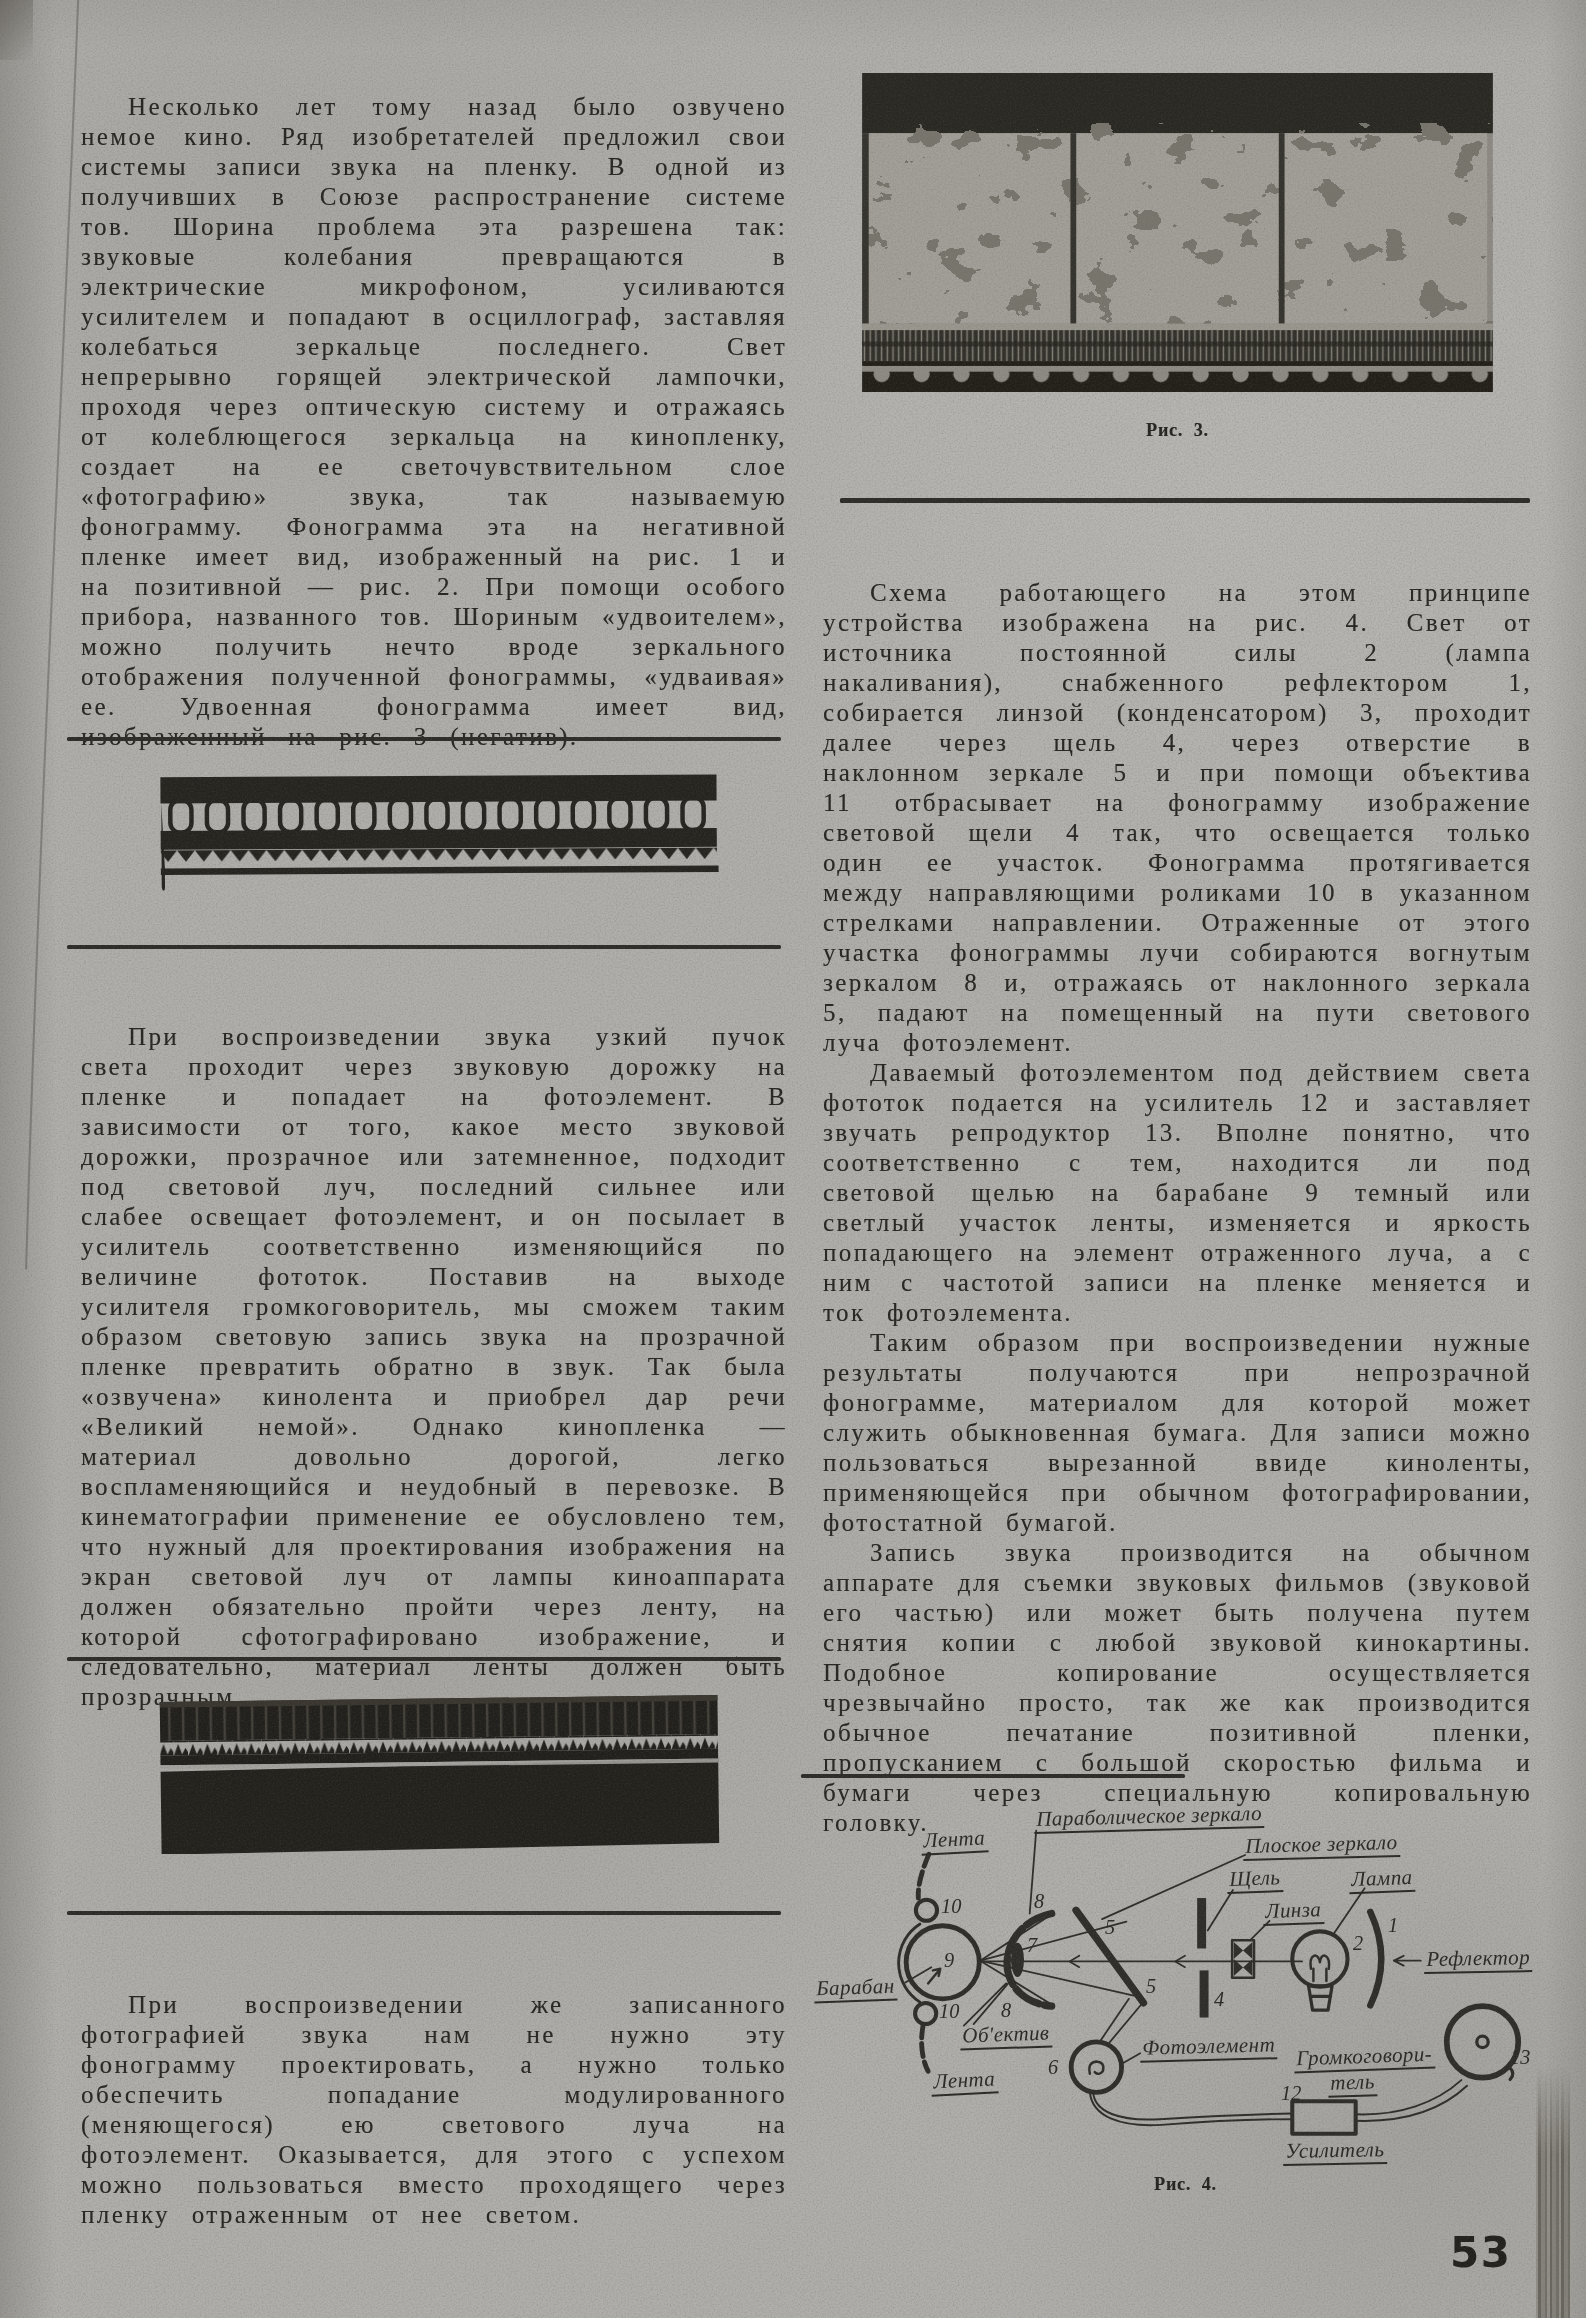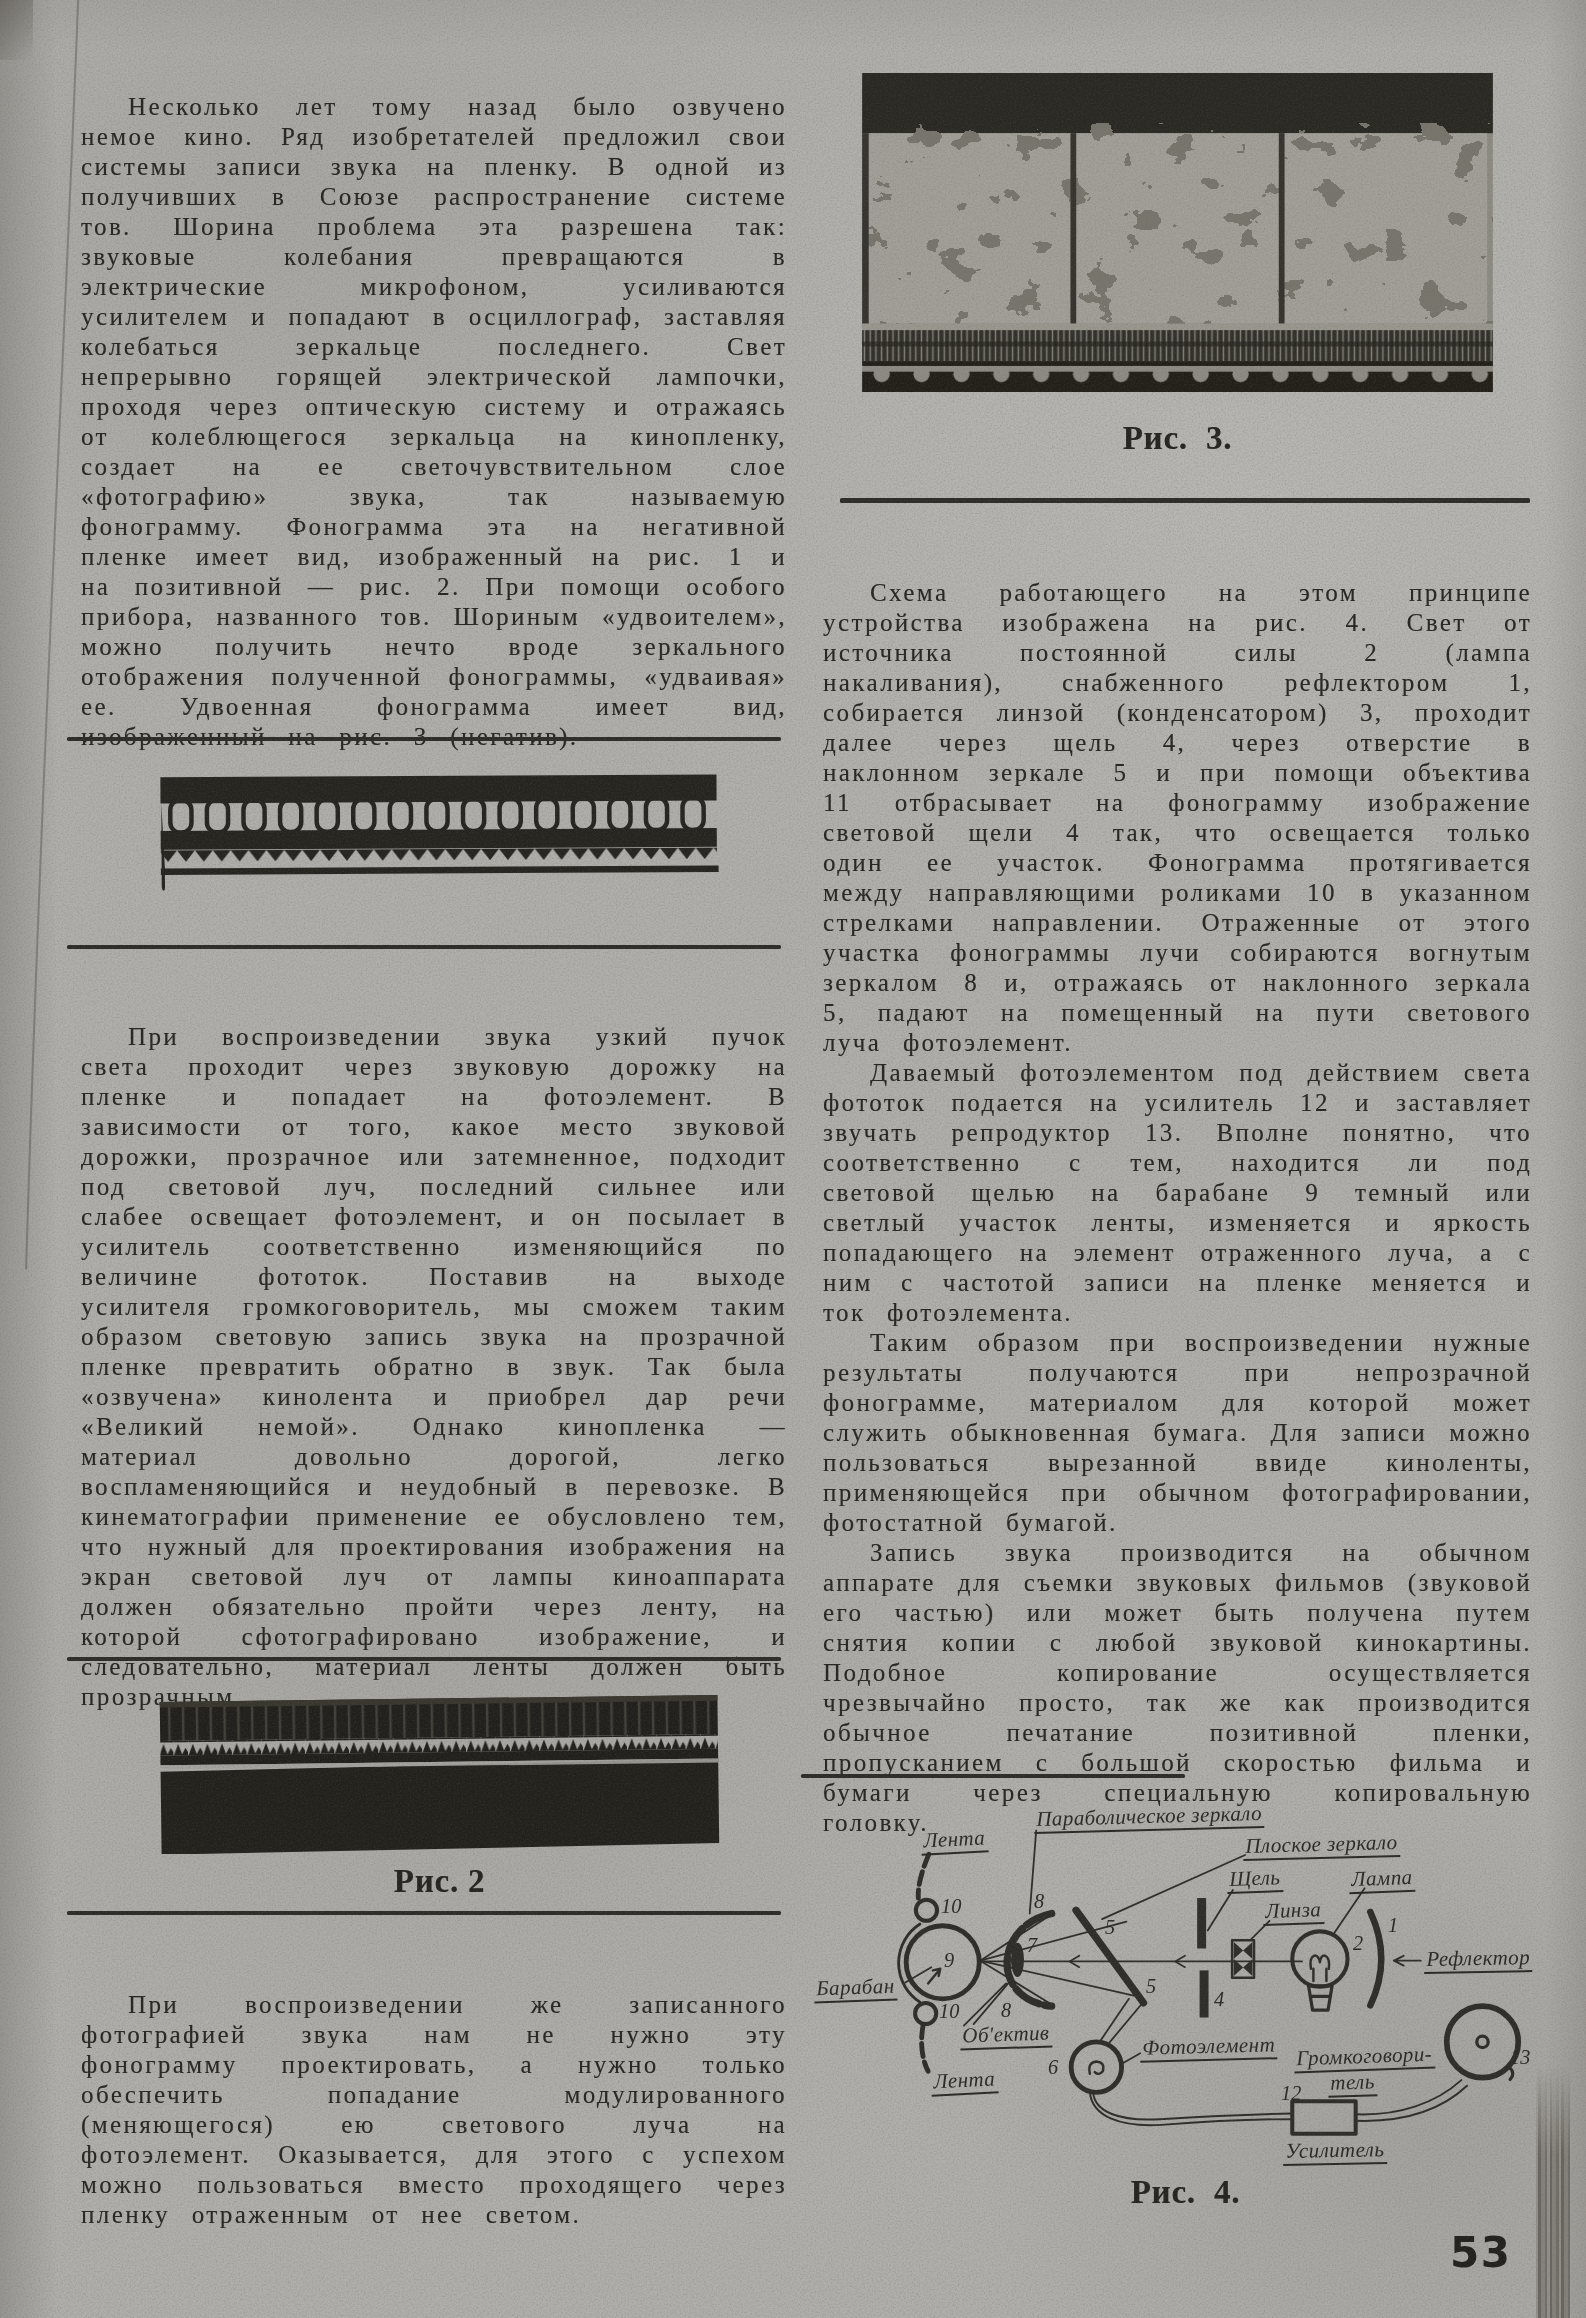--- a/index.html
+++ b/index.html
@@ -23,21 +23,21 @@
     font-size:25px;line-height:30px;
     text-align:justify;
     letter-spacing:2.4px;word-spacing:13px;
     color:#282622;
     text-shadow:0.3px 0.3px 0 rgba(40,38,34,0.35);
     margin-top:24px;
   }
   .body-text p{margin:0;text-indent:47px;}
   .rule{position:absolute;background:#2e2c28;border-radius:1.6px;}
   .caption{
-    position:absolute;font-weight:700;font-size:33px;letter-spacing:0.8px;
+    position:absolute;font-weight:700;font-size:18px;letter-spacing:0.8px;
     text-align:center;white-space:pre;color:#262420;
     text-shadow:0.3px 0.3px 0 rgba(40,38,34,0.4);
   }
   .page-number{
     position:absolute;font-family:"DejaVu Sans","Liberation Sans",sans-serif;
     font-weight:700;font-size:42px;color:#23211d;letter-spacing:1.6px;
   }
   .fig{position:absolute;}
   .dlabel{
     position:absolute;font-style:italic;font-size:21px;line-height:23px;
@@ -129,21 +129,20 @@
     <g transform="rotate(-0.7 345 95)">
       <rect x="2" y="4" width="686" height="48" fill="url(#streaks2)"></rect>
       <rect x="2" y="4" width="686" height="7" fill="#39362f"></rect>
       <rect x="2" y="52" width="686" height="18" fill="url(#spikes2)"></rect>
       <rect x="2" y="70" width="686" height="12" fill="#211f1b"></rect>
       <polygon points="2,90 688,82 688,186 2,192" fill="#23211c"></polygon>
       <rect x="2" y="82" width="686" height="5" fill="#a5a39e" opacity="0.9"></rect>
     </g>
   </svg>
 
-  <div class="caption" style="left:159px;top:1863px;width:561px;">Рис. 2</div>
 
   <div class="rule" style="left:67px;top:1911px;width:714px;height:4.1px;"></div>
 
   <div class="body-text" style="left:81px;top:1966px;width:706px;">
     <p>При воспроизведении же записанного фотографией звука нам не нужно эту фонограмму проектировать, а нужно только обеспечить попадание модулированного (меняющегося) ею светового луча на фотоэлемент. Оказывается, для этого с успехом можно пользоваться вместо проходящего через пленку отраженным от нее светом.</p>
   </div>
 
   <svg class="fig" style="left:862px;top:73px;" width="631" height="319" viewBox="0 0 775 392">
     <defs>
       <filter id="blotch" x="-5%" y="-5%" width="110%" height="110%">

